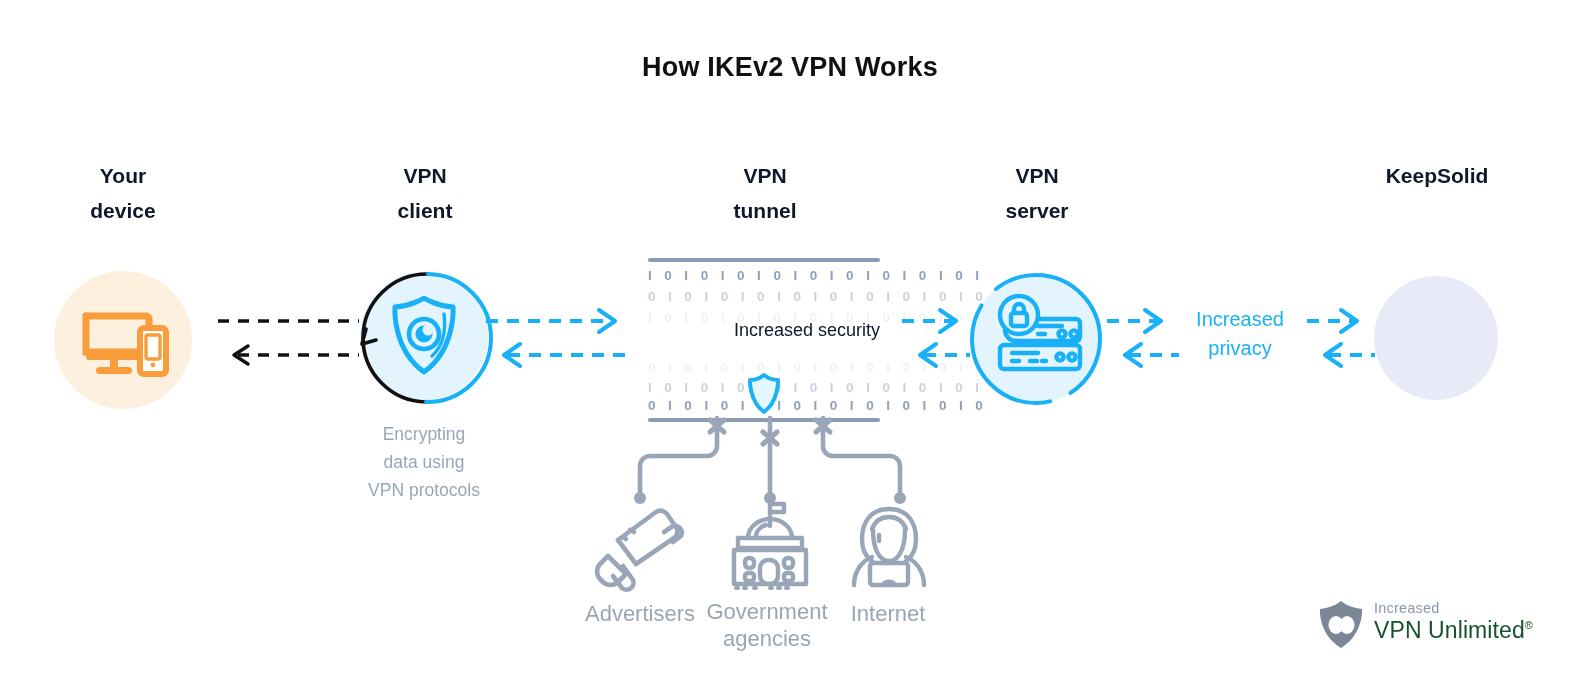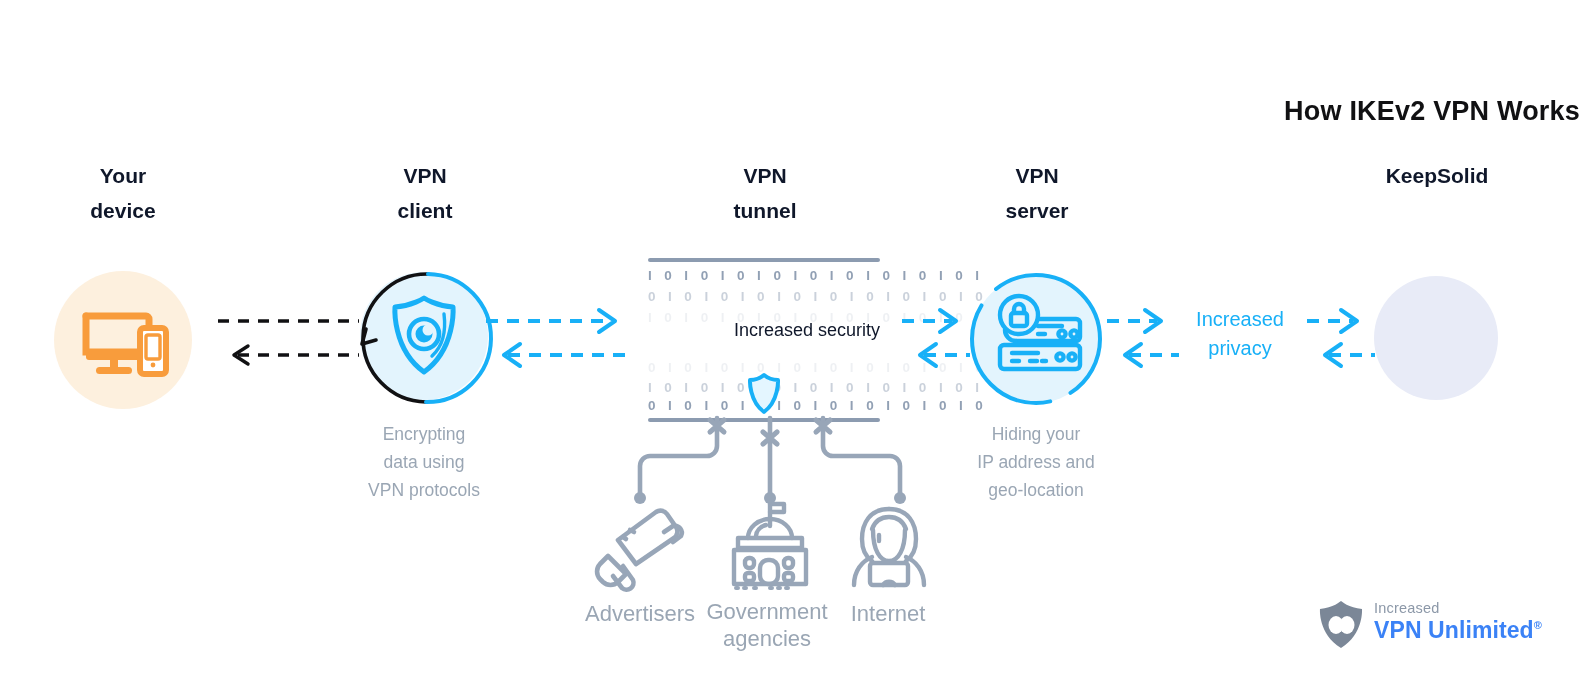--- a/index.html
+++ b/index.html
@@ -8,24 +8,23 @@
     background:#ffffff;
     font-family:"Liberation Sans", sans-serif;
     overflow:hidden;
     position:relative;
   }
   .stage{position:absolute;left:0;top:0;width:1580px;height:684px;}
 
   
   .title{
     position:absolute;left:0;top:52px;width:1580px;
-    text-align:right;
+    text-align:center;
     font-size:27px;font-weight:bold;color:#111113;
     letter-spacing:.2px;
-    margin-top:44px;
   }
 
   
   .col-head{
     position:absolute;
     text-align:center;
     font-size:21px;font-weight:bold;color:#0f172a;
     line-height:35px;
     white-space:pre-line;
   }
@@ -81,21 +80,21 @@
   }
 
   
   .logo{position:absolute;left:1318px;top:598px;width:230px;height:54px;}
   .logo-top{
     position:absolute;left:56px;top:2px;
     font-size:14.5px;color:#8c98a8;letter-spacing:.2px;
   }
   .logo-main{
     position:absolute;left:56px;top:19px;
-    font-size:23px;color:#3b82f6;letter-spacing:.1px;font-weight:bold;
+    font-size:23px;color:#14532d;letter-spacing:.1px;
   }
   .logo-reg{font-size:11px;vertical-align:super;}
   svg{display:block;overflow:visible;}
 </style>
 </head>
 <body>
 
 <div class="stage">
 
   <div class="title">How IKEv2 VPN Works</div>
@@ -289,23 +288,20 @@
         <path d="M38 68 h16" stroke-dasharray="7 5"></path>
         <circle cx="68" cy="64" r="3.6"></circle>
         <circle cx="80" cy="64" r="3.6"></circle>
 
         <circle cx="27" cy="22" r="19" fill="#e3f4fd"></circle>
         <rect x="19" y="20" width="16" height="13" rx="2.6"></rect>
         <path d="M22 20 v-4 a5 5 0 0 1 10 0 v4"></path>
       </g>
     </svg>
   </div>
-  <div class="caption" style="left:938px;top:420px;width:196px;">Hiding your
-IP address and
-geo-location</div>
 
   <div style="position:absolute;left:1105px;top:305px;width:80px;height:66px;">
     <svg width="80" height="66" viewBox="0 0 80 66">
       <line x1="2" y1="16" x2="52" y2="16" stroke="#18b0f7" stroke-width="4" stroke-dasharray="12 9"></line>
       <path d="M56 16 l-16 -11 M56 16 l-16 11" fill="none" stroke="#18b0f7" stroke-width="4" stroke-linecap="round" stroke-linejoin="round"></path>
       <line x1="24" y1="50" x2="74" y2="50" stroke="#18b0f7" stroke-width="4" stroke-dasharray="12 9"></line>
       <path d="M20 50 l16 -11 M20 50 l16 11" fill="none" stroke="#18b0f7" stroke-width="4" stroke-linecap="round" stroke-linejoin="round"></path>
     </svg>
   </div>
 

